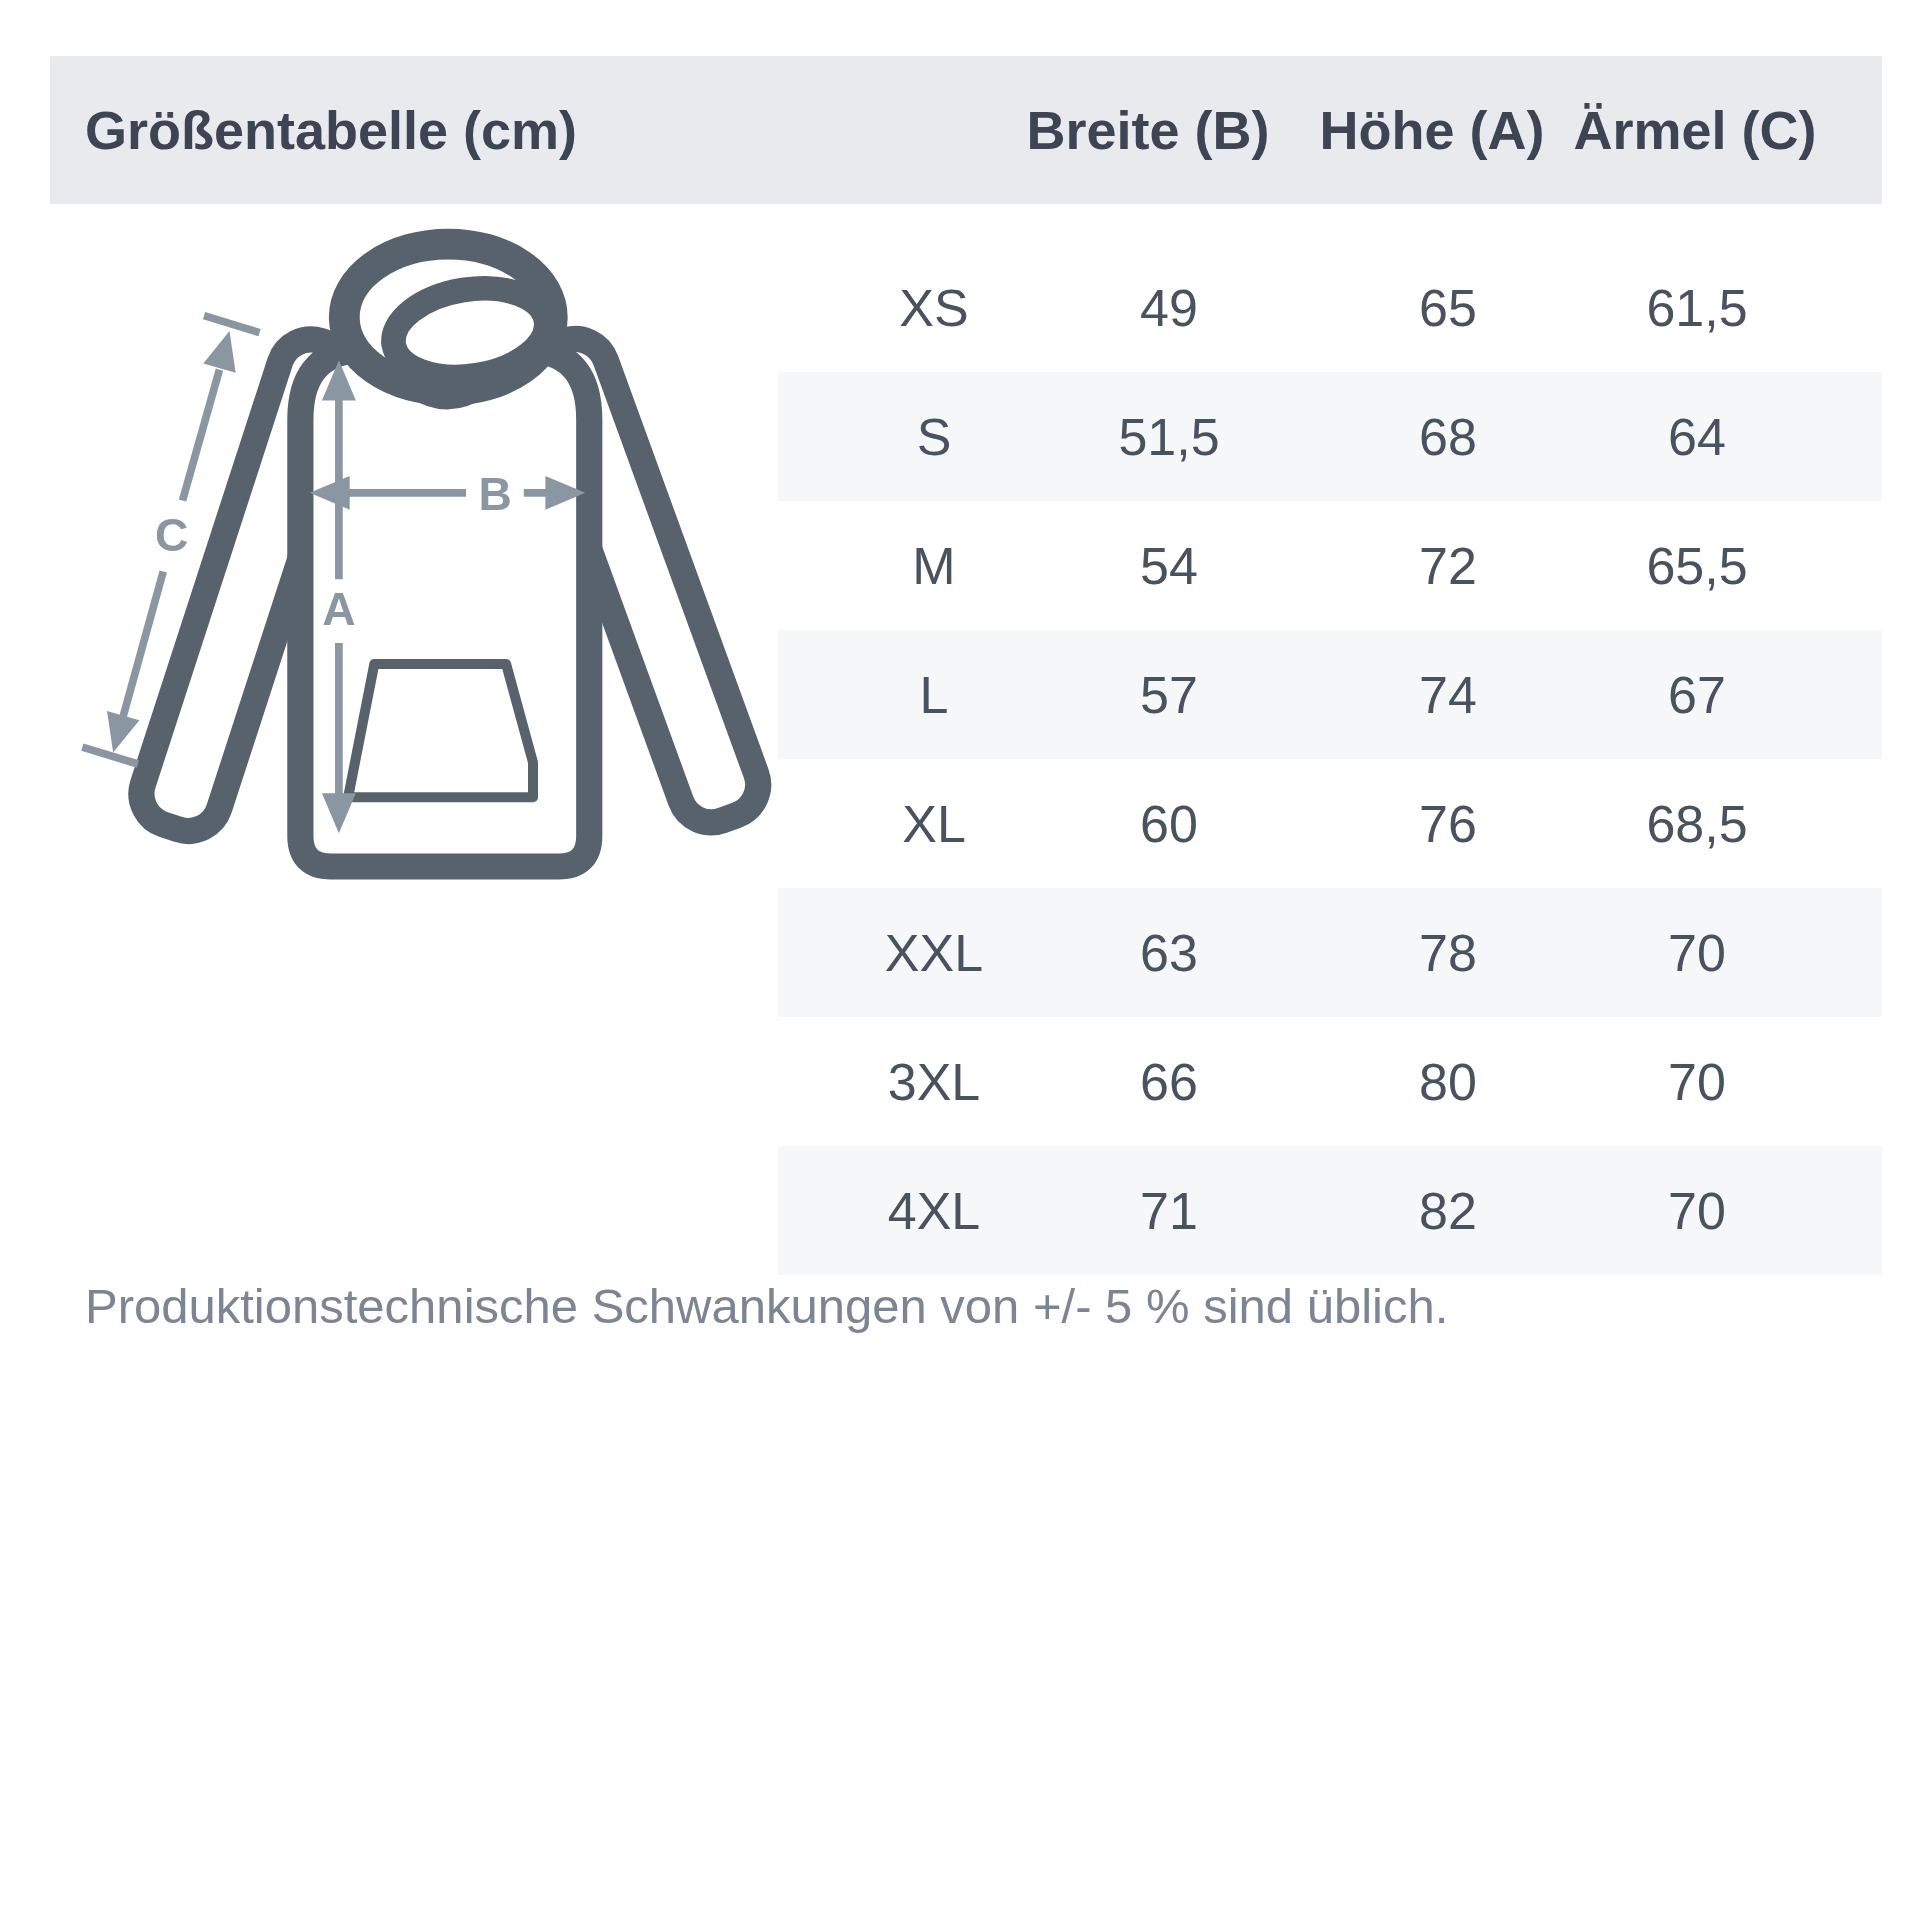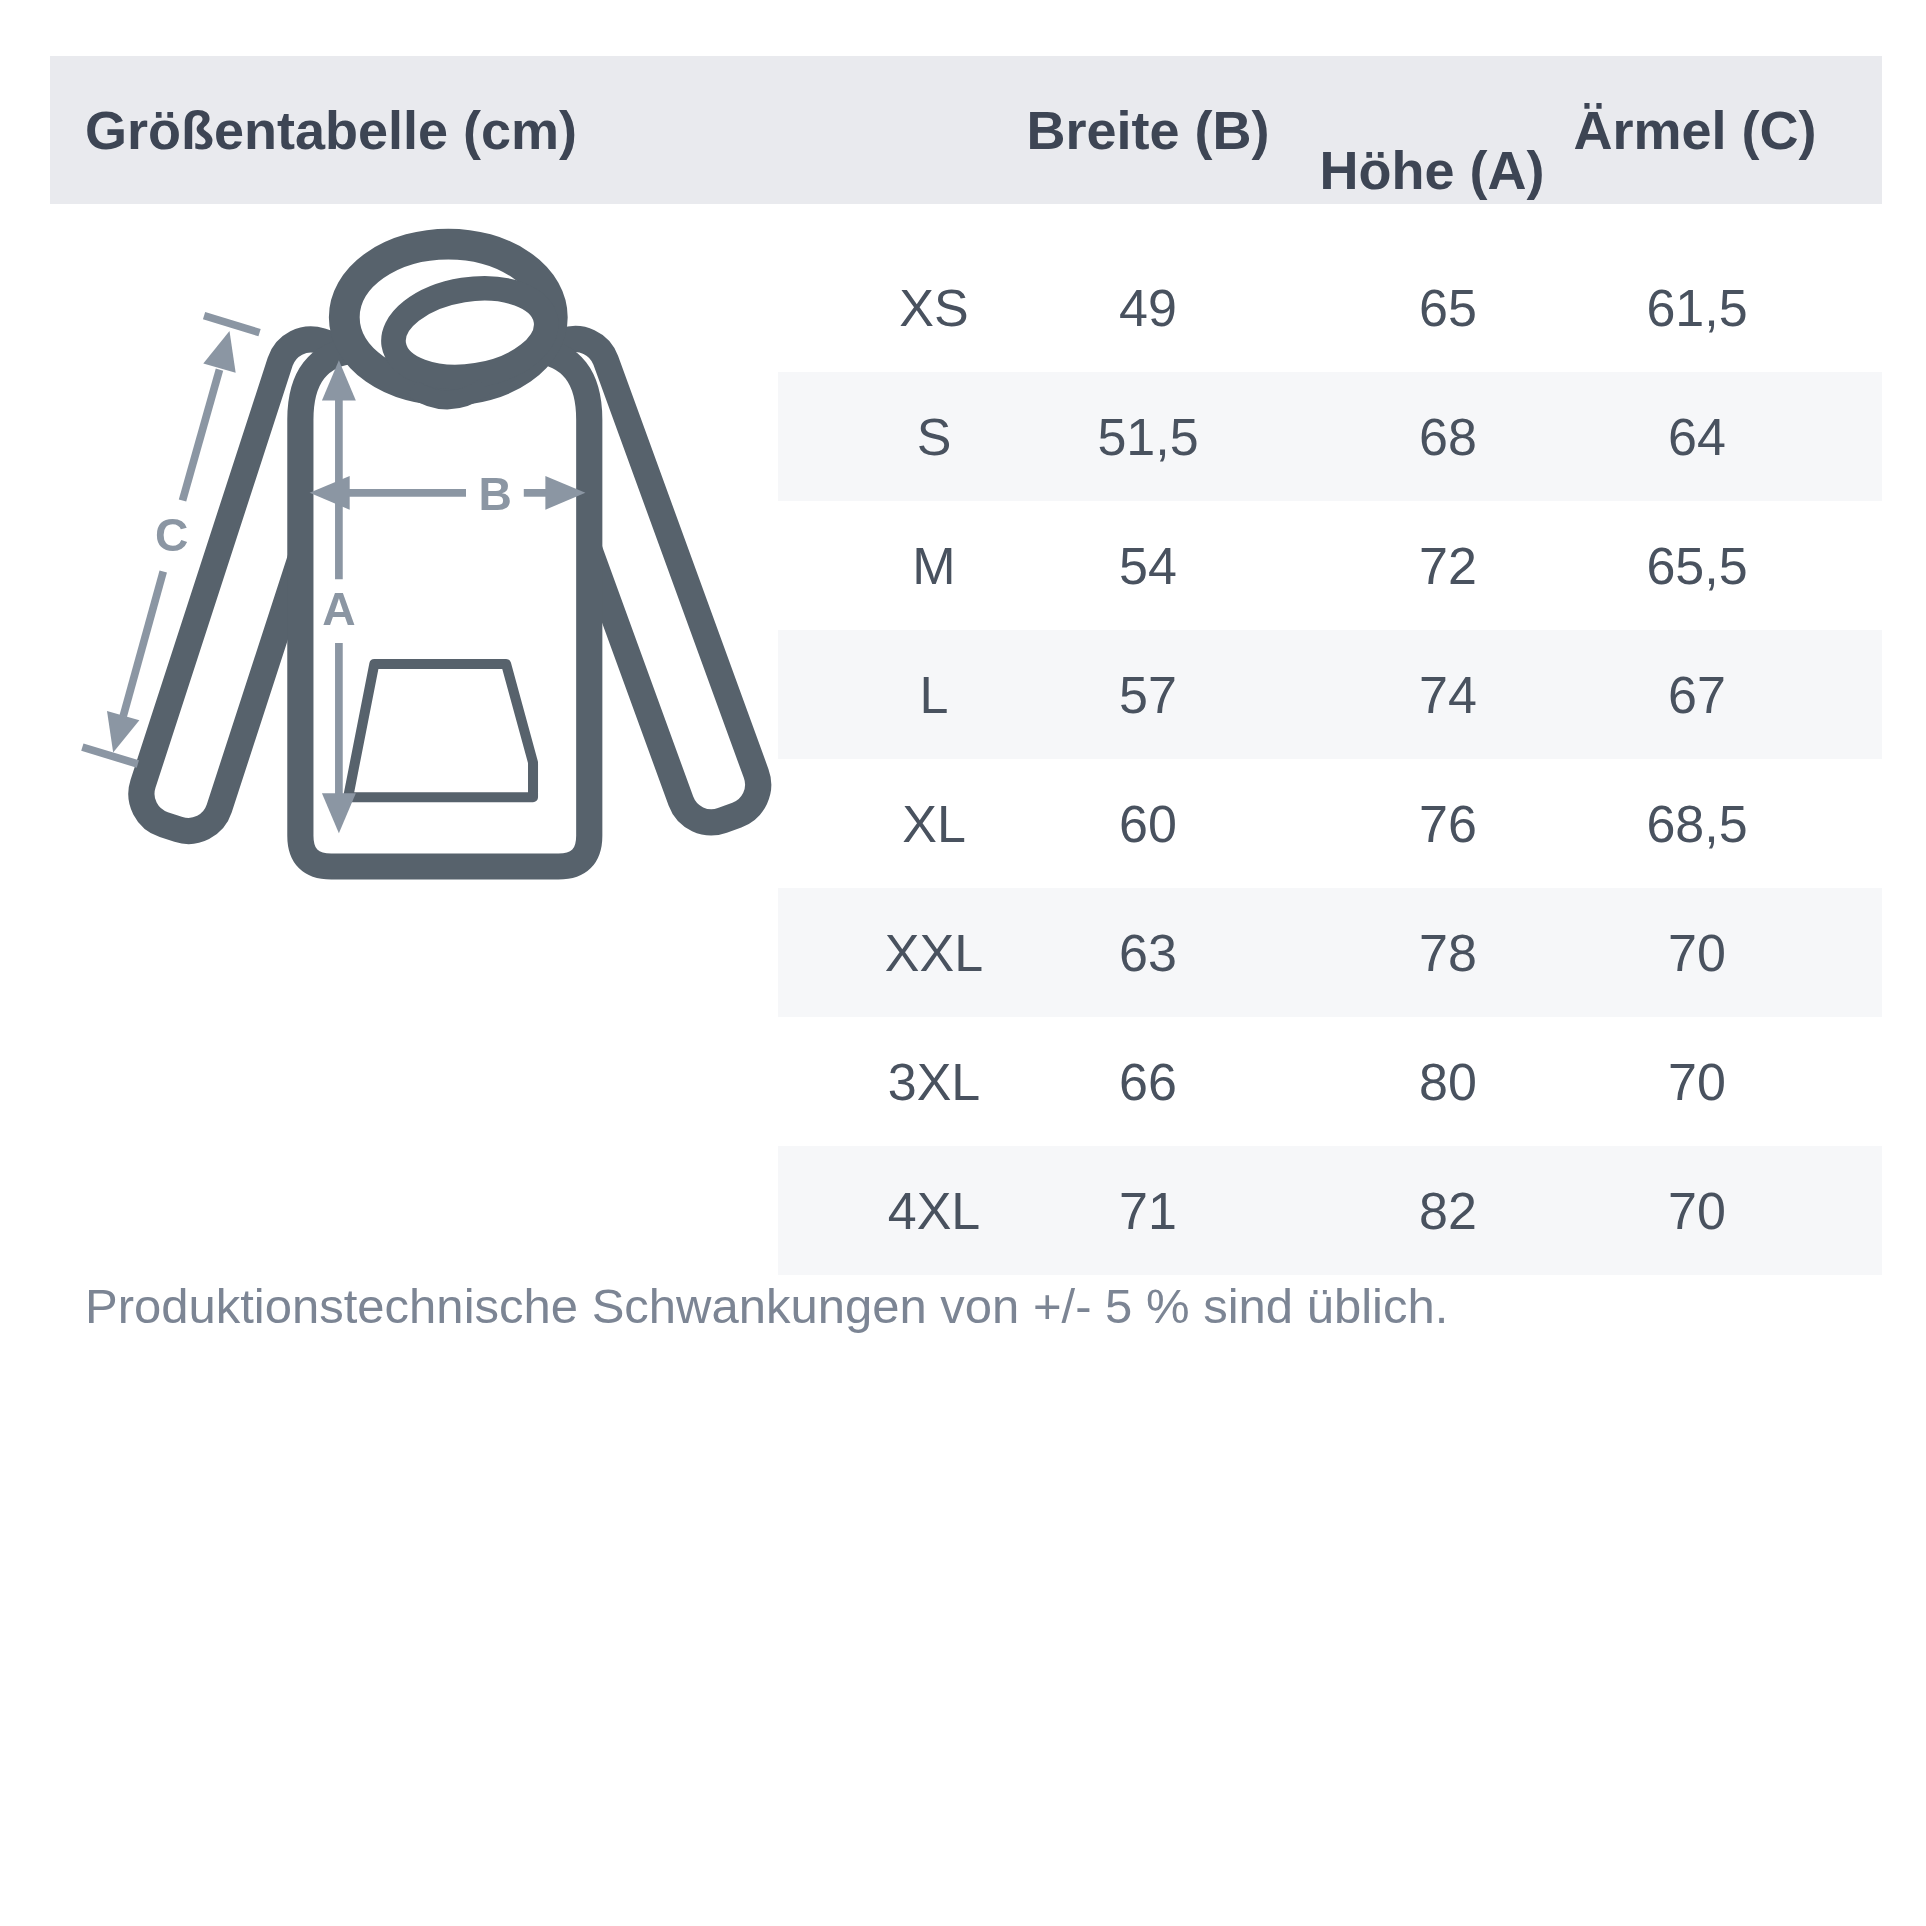--- a/index.html
+++ b/index.html
@@ -30,21 +30,21 @@
   .hcol{
     position:absolute;
     top:50%;
     transform:translate(-50%,-50%);
     font-size:54px;
     font-weight:bold;
     color:#3d4554;
     white-space:nowrap;
   }
   .hcol-b{left:1098px;text-align:right;}
-  .hcol-a{left:1382px;margin-top:40px;}
+  .hcol-a{left:1382px;}
   .hcol-c{left:1645px;}
   
   .table-body{
     position:absolute;
     left:778px; top:204px;
     width:1104px;
     margin-top:39px;
   }
   .trow{
     position:relative;
@@ -54,21 +54,21 @@
   .trow.alt{background:#f6f7f9;}
   .tcell{
     position:absolute;
     top:50%;
     transform:translate(-50%,-50%);
     font-size:52px;
     color:#49525f;
     white-space:nowrap;
   }
   .tcell.c0{left:156px;}
-  .tcell.c1{left:370px;text-align:center;}
+  .tcell.c1{left:391px;text-align:center;}
   .tcell.c2{left:670px;}
   .tcell.c3{left:919px;}
   
   .hoodie-svg{
     position:absolute;
     left:50px; top:223px;
     width:728px; height:663px;
   }
   
   .note{

